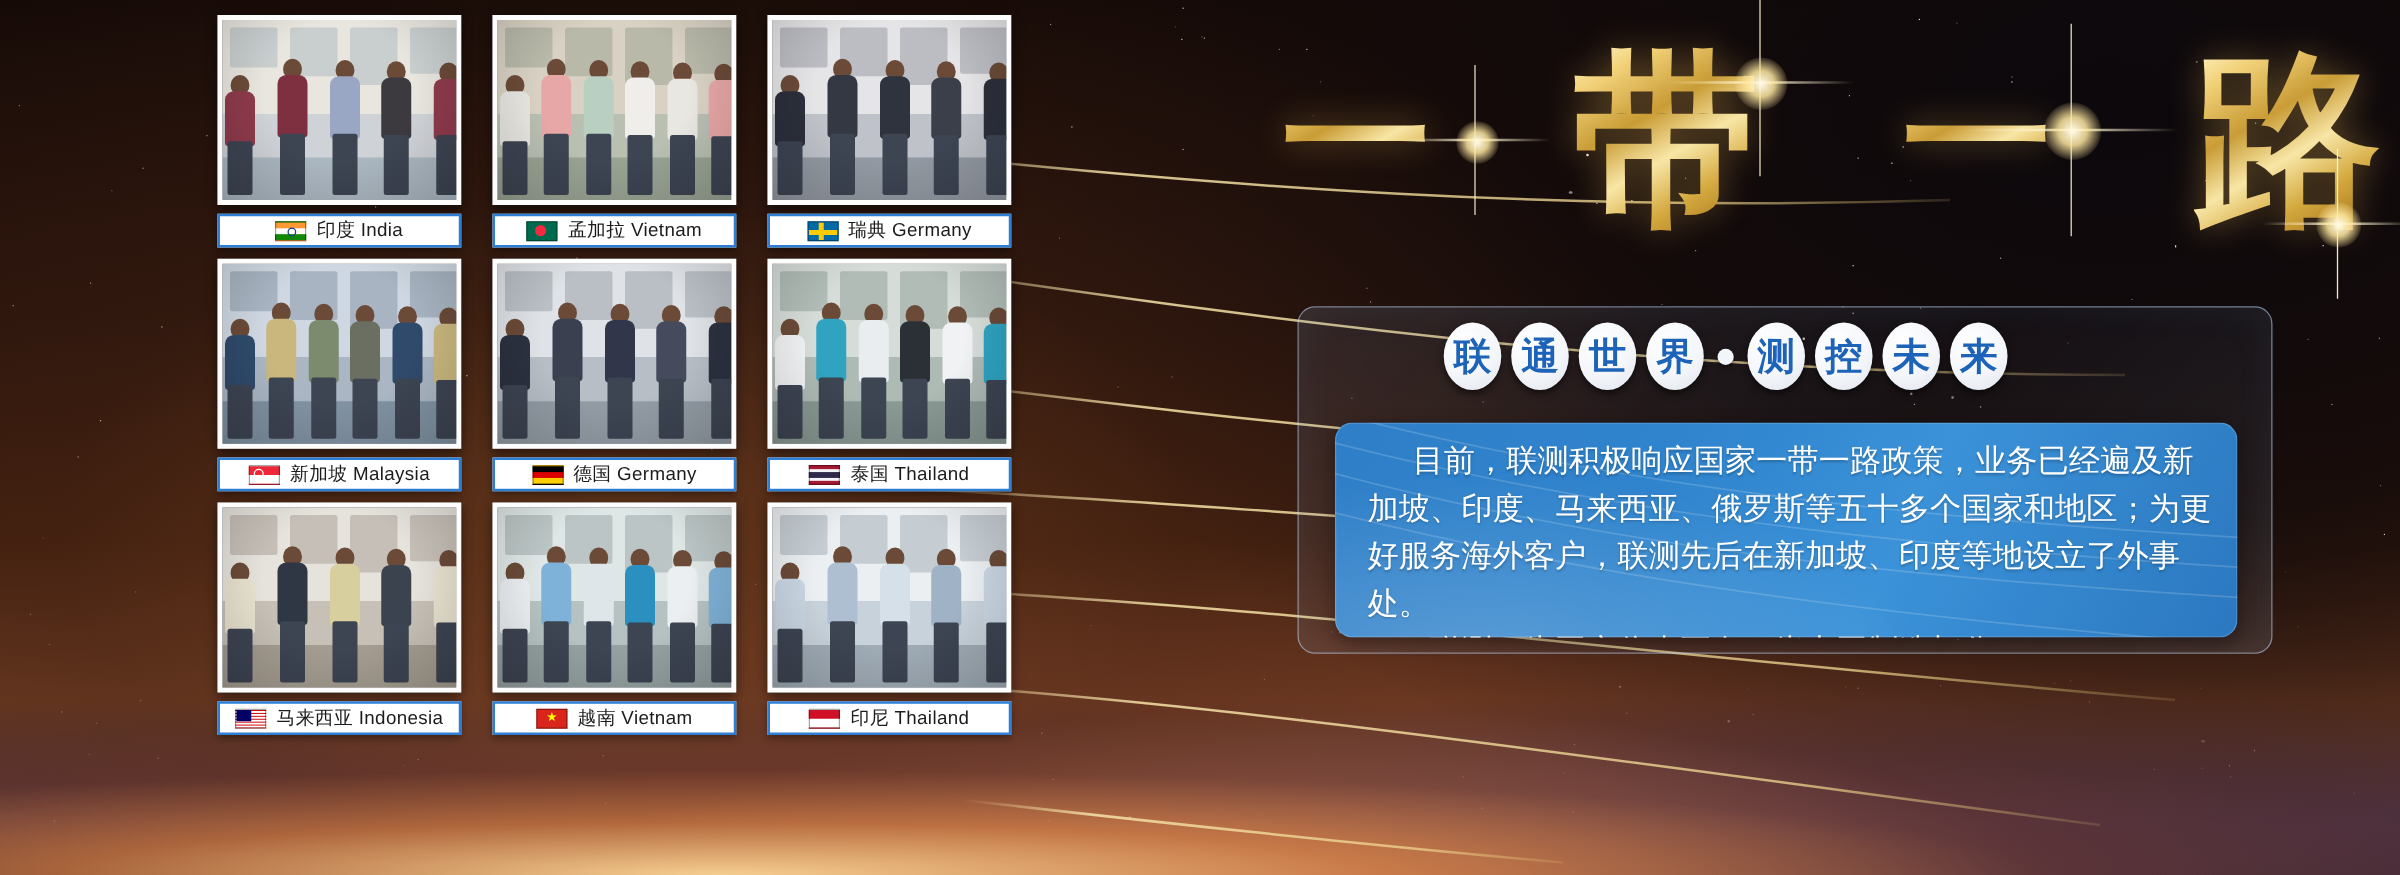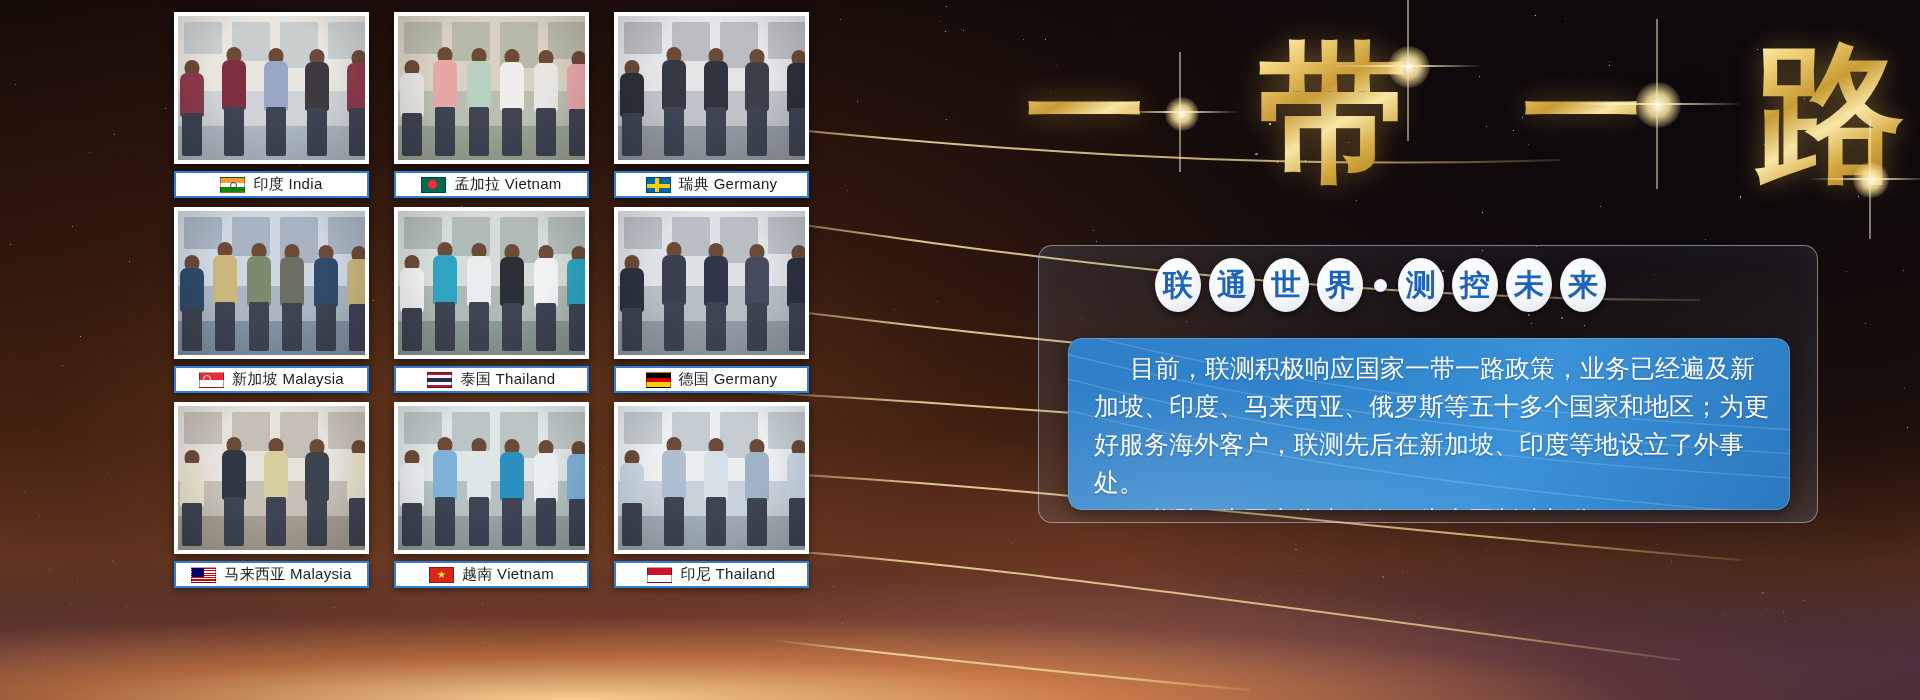--- a/index.html
+++ b/index.html
@@ -543,20 +543,61 @@
             <span style="position: absolute; inset: 0px; background: radial-gradient(at 50% 40%, rgba(0, 0, 0, 0) 45%, rgba(0, 0, 0, 0.18) 100%);"></span>
           </div>
         </div>
         <div class="label">
           <span class="flag f-singapore"></span>
           <span class="txt">新加坡 Malaysia</span>
         </div>
       </div>
       <div class="cell">
         <div class="photo">
+          <div class="scene" style="background: linear-gradient(rgb(223, 226, 230) 0%, rgb(223, 226, 230) 52%, rgb(183, 190, 198) 52%, rgb(183, 190, 198) 100%);">
+            <span style="position: absolute; left: 6px; top: 6px; width: 38px; height: 32px; background: rgb(118, 127, 138); opacity: 0.35; border-radius: 2px;"></span>
+            <span style="position: absolute; left: 54px; top: 6px; width: 38px; height: 39px; background: rgb(118, 127, 138); opacity: 0.35; border-radius: 2px;"></span>
+            <span style="position: absolute; left: 102px; top: 6px; width: 38px; height: 46px; background: rgb(118, 127, 138); opacity: 0.35; border-radius: 2px;"></span>
+            <span style="position: absolute; left: 150px; top: 6px; width: 38px; height: 37px; background: rgb(118, 127, 138); opacity: 0.35; border-radius: 2px;"></span>
+            <span style="position: absolute; left: 0px; bottom: 0px; width: 100%; height: 34px; background: rgb(118, 127, 138); opacity: 0.55;"></span>
+            <span style="position: absolute; left: 1px; bottom: 4px; width: 26px; height: 96px;">
+              <span style="position:absolute;left:50%;top:0;transform:translateX(-50%);width:15px;height:16px;border-radius:50% 50% 45% 45%;background:#6b4a38;"></span>
+              <span style="position:absolute;left:50%;top:13px;transform:translateX(-50%);width:24px;height:44px;border-radius:7px 7px 3px 3px;background:#2c3140;"></span>
+              <span style="position:absolute;left:50%;bottom:0;transform:translateX(-50%);width:20px;height:43px;background:#3d4452;border-radius:2px;"></span>
+            </span>
+            <span style="position: absolute; left: 42.75px; bottom: 4px; width: 26px; height: 109px;">
+              <span style="position:absolute;left:50%;top:0;transform:translateX(-50%);width:15px;height:16px;border-radius:50% 50% 45% 45%;background:#6b4a38;"></span>
+              <span style="position:absolute;left:50%;top:13px;transform:translateX(-50%);width:24px;height:50px;border-radius:7px 7px 3px 3px;background:#3a4050;"></span>
+              <span style="position:absolute;left:50%;bottom:0;transform:translateX(-50%);width:20px;height:49px;background:#3d4452;border-radius:2px;"></span>
+            </span>
+            <span style="position: absolute; left: 84.5px; bottom: 4px; width: 26px; height: 108px;">
+              <span style="position:absolute;left:50%;top:0;transform:translateX(-50%);width:15px;height:16px;border-radius:50% 50% 45% 45%;background:#6b4a38;"></span>
+              <span style="position:absolute;left:50%;top:13px;transform:translateX(-50%);width:24px;height:50px;border-radius:7px 7px 3px 3px;background:#31364a;"></span>
+              <span style="position:absolute;left:50%;bottom:0;transform:translateX(-50%);width:20px;height:49px;background:#3d4452;border-radius:2px;"></span>
+            </span>
+            <span style="position: absolute; left: 126.25px; bottom: 4px; width: 26px; height: 107px;">
+              <span style="position:absolute;left:50%;top:0;transform:translateX(-50%);width:15px;height:16px;border-radius:50% 50% 45% 45%;background:#6b4a38;"></span>
+              <span style="position:absolute;left:50%;top:13px;transform:translateX(-50%);width:24px;height:49px;border-radius:7px 7px 3px 3px;background:#454b5c;"></span>
+              <span style="position:absolute;left:50%;bottom:0;transform:translateX(-50%);width:20px;height:48px;background:#3d4452;border-radius:2px;"></span>
+            </span>
+            <span style="position: absolute; left: 168px; bottom: 4px; width: 26px; height: 106px;">
+              <span style="position:absolute;left:50%;top:0;transform:translateX(-50%);width:15px;height:16px;border-radius:50% 50% 45% 45%;background:#6b4a38;"></span>
+              <span style="position:absolute;left:50%;top:13px;transform:translateX(-50%);width:24px;height:49px;border-radius:7px 7px 3px 3px;background:#2c3140;"></span>
+              <span style="position:absolute;left:50%;bottom:0;transform:translateX(-50%);width:20px;height:48px;background:#3d4452;border-radius:2px;"></span>
+            </span>
+            <span style="position: absolute; inset: 0px; background: radial-gradient(at 50% 40%, rgba(0, 0, 0, 0) 45%, rgba(0, 0, 0, 0.18) 100%);"></span>
+          </div>
+        </div>
+        <div class="label">
+          <span class="flag f-germany"></span>
+          <span class="txt">德国 Germany</span>
+        </div>
+      </div>
+      <div class="cell">
+        <div class="photo">
           <div class="scene" style="background: linear-gradient(rgb(214, 221, 217) 0%, rgb(214, 221, 217) 52%, rgb(174, 186, 180) 52%, rgb(174, 186, 180) 100%);">
             <span style="position: absolute; left: 6px; top: 6px; width: 38px; height: 32px; background: rgb(108, 125, 120); opacity: 0.35; border-radius: 2px;"></span>
             <span style="position: absolute; left: 54px; top: 6px; width: 38px; height: 39px; background: rgb(108, 125, 120); opacity: 0.35; border-radius: 2px;"></span>
             <span style="position: absolute; left: 102px; top: 6px; width: 38px; height: 46px; background: rgb(108, 125, 120); opacity: 0.35; border-radius: 2px;"></span>
             <span style="position: absolute; left: 150px; top: 6px; width: 38px; height: 37px; background: rgb(108, 125, 120); opacity: 0.35; border-radius: 2px;"></span>
             <span style="position: absolute; left: 0px; bottom: 0px; width: 100%; height: 34px; background: rgb(108, 125, 120); opacity: 0.55;"></span>
             <span style="position: absolute; left: 1px; bottom: 4px; width: 26px; height: 96px;">
               <span style="position:absolute;left:50%;top:0;transform:translateX(-50%);width:15px;height:16px;border-radius:50% 50% 45% 45%;background:#6b4a38;"></span>
               <span style="position:absolute;left:50%;top:13px;transform:translateX(-50%);width:24px;height:44px;border-radius:7px 7px 3px 3px;background:#f0f2f4;"></span>
               <span style="position:absolute;left:50%;bottom:0;transform:translateX(-50%);width:20px;height:43px;background:#3d4452;border-radius:2px;"></span>
@@ -585,61 +626,20 @@
               <span style="position:absolute;left:50%;top:0;transform:translateX(-50%);width:15px;height:16px;border-radius:50% 50% 45% 45%;background:#6b4a38;"></span>
               <span style="position:absolute;left:50%;top:13px;transform:translateX(-50%);width:24px;height:48px;border-radius:7px 7px 3px 3px;background:#2fa3c0;"></span>
               <span style="position:absolute;left:50%;bottom:0;transform:translateX(-50%);width:20px;height:47px;background:#3d4452;border-radius:2px;"></span>
             </span>
             <span style="position: absolute; inset: 0px; background: radial-gradient(at 50% 40%, rgba(0, 0, 0, 0) 45%, rgba(0, 0, 0, 0.18) 100%);"></span>
           </div>
         </div>
         <div class="label">
           <span class="flag f-thailand"></span>
           <span class="txt">泰国 Thailand</span>
-        </div>
-      </div>
-      <div class="cell">
-        <div class="photo">
-          <div class="scene" style="background: linear-gradient(rgb(223, 226, 230) 0%, rgb(223, 226, 230) 52%, rgb(183, 190, 198) 52%, rgb(183, 190, 198) 100%);">
-            <span style="position: absolute; left: 6px; top: 6px; width: 38px; height: 32px; background: rgb(118, 127, 138); opacity: 0.35; border-radius: 2px;"></span>
-            <span style="position: absolute; left: 54px; top: 6px; width: 38px; height: 39px; background: rgb(118, 127, 138); opacity: 0.35; border-radius: 2px;"></span>
-            <span style="position: absolute; left: 102px; top: 6px; width: 38px; height: 46px; background: rgb(118, 127, 138); opacity: 0.35; border-radius: 2px;"></span>
-            <span style="position: absolute; left: 150px; top: 6px; width: 38px; height: 37px; background: rgb(118, 127, 138); opacity: 0.35; border-radius: 2px;"></span>
-            <span style="position: absolute; left: 0px; bottom: 0px; width: 100%; height: 34px; background: rgb(118, 127, 138); opacity: 0.55;"></span>
-            <span style="position: absolute; left: 1px; bottom: 4px; width: 26px; height: 96px;">
-              <span style="position:absolute;left:50%;top:0;transform:translateX(-50%);width:15px;height:16px;border-radius:50% 50% 45% 45%;background:#6b4a38;"></span>
-              <span style="position:absolute;left:50%;top:13px;transform:translateX(-50%);width:24px;height:44px;border-radius:7px 7px 3px 3px;background:#2c3140;"></span>
-              <span style="position:absolute;left:50%;bottom:0;transform:translateX(-50%);width:20px;height:43px;background:#3d4452;border-radius:2px;"></span>
-            </span>
-            <span style="position: absolute; left: 42.75px; bottom: 4px; width: 26px; height: 109px;">
-              <span style="position:absolute;left:50%;top:0;transform:translateX(-50%);width:15px;height:16px;border-radius:50% 50% 45% 45%;background:#6b4a38;"></span>
-              <span style="position:absolute;left:50%;top:13px;transform:translateX(-50%);width:24px;height:50px;border-radius:7px 7px 3px 3px;background:#3a4050;"></span>
-              <span style="position:absolute;left:50%;bottom:0;transform:translateX(-50%);width:20px;height:49px;background:#3d4452;border-radius:2px;"></span>
-            </span>
-            <span style="position: absolute; left: 84.5px; bottom: 4px; width: 26px; height: 108px;">
-              <span style="position:absolute;left:50%;top:0;transform:translateX(-50%);width:15px;height:16px;border-radius:50% 50% 45% 45%;background:#6b4a38;"></span>
-              <span style="position:absolute;left:50%;top:13px;transform:translateX(-50%);width:24px;height:50px;border-radius:7px 7px 3px 3px;background:#31364a;"></span>
-              <span style="position:absolute;left:50%;bottom:0;transform:translateX(-50%);width:20px;height:49px;background:#3d4452;border-radius:2px;"></span>
-            </span>
-            <span style="position: absolute; left: 126.25px; bottom: 4px; width: 26px; height: 107px;">
-              <span style="position:absolute;left:50%;top:0;transform:translateX(-50%);width:15px;height:16px;border-radius:50% 50% 45% 45%;background:#6b4a38;"></span>
-              <span style="position:absolute;left:50%;top:13px;transform:translateX(-50%);width:24px;height:49px;border-radius:7px 7px 3px 3px;background:#454b5c;"></span>
-              <span style="position:absolute;left:50%;bottom:0;transform:translateX(-50%);width:20px;height:48px;background:#3d4452;border-radius:2px;"></span>
-            </span>
-            <span style="position: absolute; left: 168px; bottom: 4px; width: 26px; height: 106px;">
-              <span style="position:absolute;left:50%;top:0;transform:translateX(-50%);width:15px;height:16px;border-radius:50% 50% 45% 45%;background:#6b4a38;"></span>
-              <span style="position:absolute;left:50%;top:13px;transform:translateX(-50%);width:24px;height:49px;border-radius:7px 7px 3px 3px;background:#2c3140;"></span>
-              <span style="position:absolute;left:50%;bottom:0;transform:translateX(-50%);width:20px;height:48px;background:#3d4452;border-radius:2px;"></span>
-            </span>
-            <span style="position: absolute; inset: 0px; background: radial-gradient(at 50% 40%, rgba(0, 0, 0, 0) 45%, rgba(0, 0, 0, 0.18) 100%);"></span>
-          </div>
-        </div>
-        <div class="label">
-          <span class="flag f-germany"></span>
-          <span class="txt">德国 Germany</span>
         </div>
       </div>
       <div class="cell">
         <div class="photo">
           <div class="scene" style="background: linear-gradient(rgb(230, 226, 220) 0%, rgb(230, 226, 220) 52%, rgb(198, 192, 182) 52%, rgb(198, 192, 182) 100%);">
             <span style="position: absolute; left: 6px; top: 6px; width: 38px; height: 32px; background: rgb(138, 127, 114); opacity: 0.35; border-radius: 2px;"></span>
             <span style="position: absolute; left: 54px; top: 6px; width: 38px; height: 39px; background: rgb(138, 127, 114); opacity: 0.35; border-radius: 2px;"></span>
             <span style="position: absolute; left: 102px; top: 6px; width: 38px; height: 46px; background: rgb(138, 127, 114); opacity: 0.35; border-radius: 2px;"></span>
             <span style="position: absolute; left: 150px; top: 6px; width: 38px; height: 37px; background: rgb(138, 127, 114); opacity: 0.35; border-radius: 2px;"></span>
             <span style="position: absolute; left: 0px; bottom: 0px; width: 100%; height: 34px; background: rgb(138, 127, 114); opacity: 0.55;"></span>
@@ -666,21 +666,21 @@
             <span style="position: absolute; left: 168px; bottom: 4px; width: 26px; height: 106px;">
               <span style="position:absolute;left:50%;top:0;transform:translateX(-50%);width:15px;height:16px;border-radius:50% 50% 45% 45%;background:#6b4a38;"></span>
               <span style="position:absolute;left:50%;top:13px;transform:translateX(-50%);width:24px;height:49px;border-radius:7px 7px 3px 3px;background:#e8e2cf;"></span>
               <span style="position:absolute;left:50%;bottom:0;transform:translateX(-50%);width:20px;height:48px;background:#3d4452;border-radius:2px;"></span>
             </span>
             <span style="position: absolute; inset: 0px; background: radial-gradient(at 50% 40%, rgba(0, 0, 0, 0) 45%, rgba(0, 0, 0, 0.18) 100%);"></span>
           </div>
         </div>
         <div class="label">
           <span class="flag f-malaysia"></span>
-          <span class="txt">马来西亚 Malaysia</span>
+          <span class="txt">马来西亚 Indonesia</span>
         </div>
       </div>
       <div class="cell">
         <div class="photo">
           <div class="scene" style="background: linear-gradient(rgb(223, 230, 230) 0%, rgb(223, 230, 230) 52%, rgb(182, 194, 194) 52%, rgb(182, 194, 194) 100%);">
             <span style="position: absolute; left: 6px; top: 6px; width: 38px; height: 32px; background: rgb(122, 135, 135); opacity: 0.35; border-radius: 2px;"></span>
             <span style="position: absolute; left: 54px; top: 6px; width: 38px; height: 39px; background: rgb(122, 135, 135); opacity: 0.35; border-radius: 2px;"></span>
             <span style="position: absolute; left: 102px; top: 6px; width: 38px; height: 46px; background: rgb(122, 135, 135); opacity: 0.35; border-radius: 2px;"></span>
             <span style="position: absolute; left: 150px; top: 6px; width: 38px; height: 37px; background: rgb(122, 135, 135); opacity: 0.35; border-radius: 2px;"></span>
             <span style="position: absolute; left: 0px; bottom: 0px; width: 100%; height: 34px; background: rgb(122, 135, 135); opacity: 0.55;"></span>

